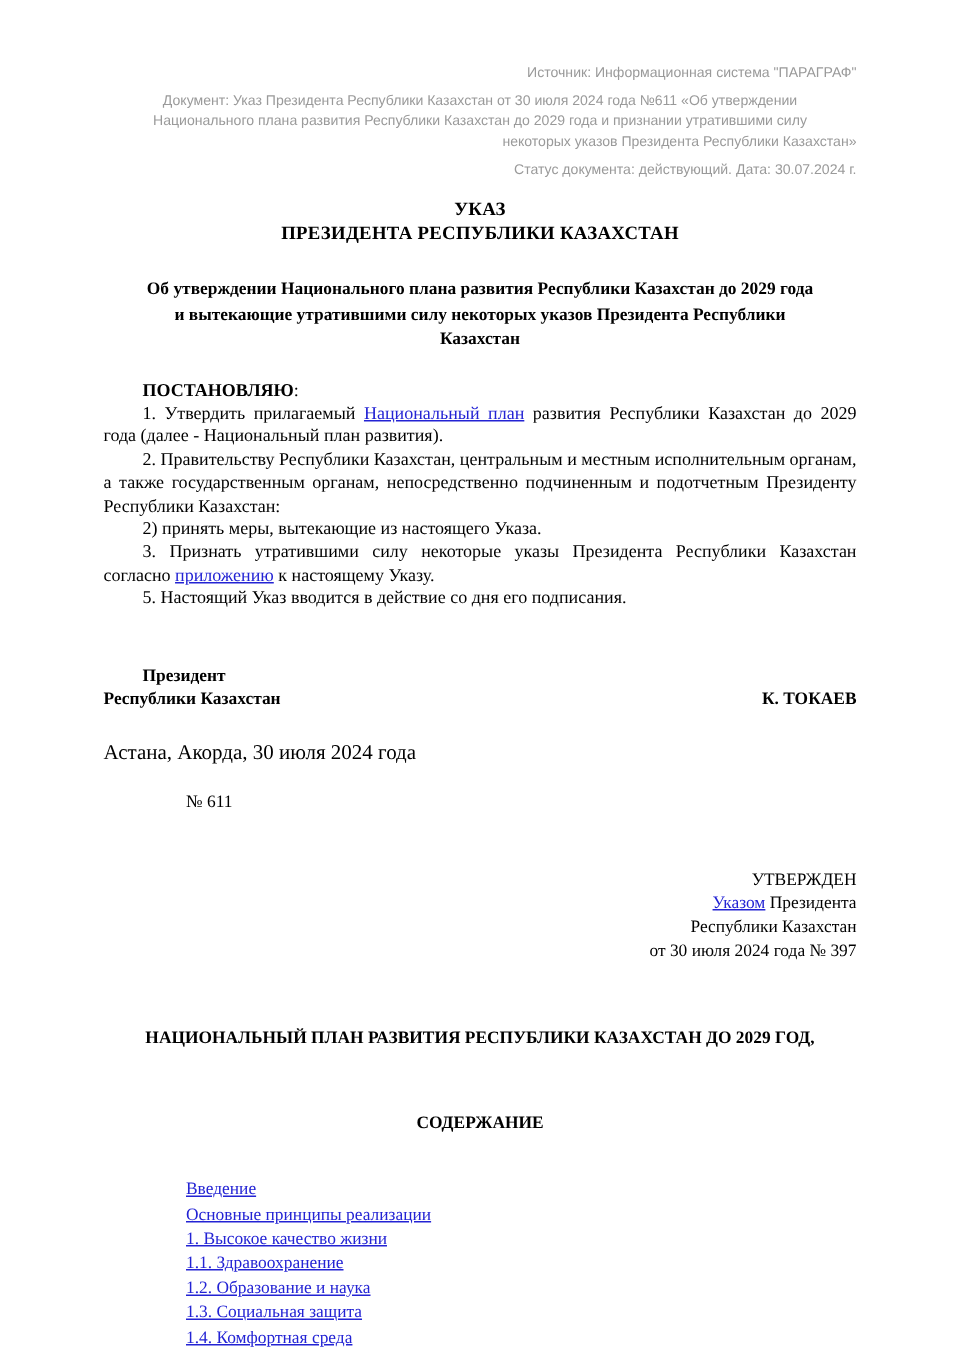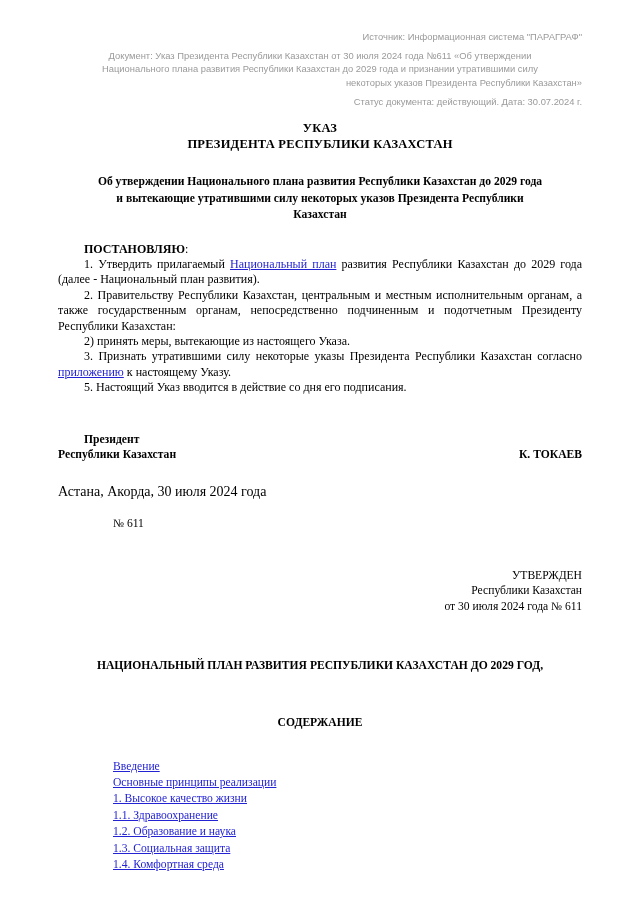--- a/index.html
+++ b/index.html
@@ -13,21 +13,21 @@
     height: 905px;
     overflow: hidden;
     font-family: "Liberation Serif", "DejaVu Serif", serif;
     color: #000000;
   }
 
   .page {
     width: 640px;
     height: 905px;
     box-sizing: border-box;
-    padding: 0;
+    padding: 11px;
     position: relative;
     background: #ffffff;
   }
 
   .inner {
     padding: 30px 58px 0 58px;
   }
 
   
   .meta {
@@ -203,22 +203,23 @@
         <span>Республики Казахстан</span>
         <span>К. ТОКАЕВ</span>
       </div>
     </div>
 
     <div class="place">Астана, Акорда, 30 июля 2024 года</div>
     <div class="number">№ 611</div>
 
     <div class="approved">
       <div>УТВЕРЖДЕН</div>
+      <div><span class="doclink">Указом</span><span> Президента</span></div>
       <div>Республики Казахстан</div>
-      <div>от 30 июля 2024 года № 611</div>
+      <div>от 30 июля 2024 года № 397</div>
     </div>
 
     <div class="plan-title">НАЦИОНАЛЬНЫЙ ПЛАН РАЗВИТИЯ РЕСПУБЛИКИ КАЗАХСТАН ДО 2029 ГОД,</div>
     <div class="contents-title">СОДЕРЖАНИЕ</div>
 
     <div class="toc">
       <span class="toc-item">Введение</span>
       <span class="toc-item">Основные принципы реализации</span>
       <span class="toc-item">1. Высокое качество жизни</span>
       <span class="toc-item">1.1. Здравоохранение</span>

